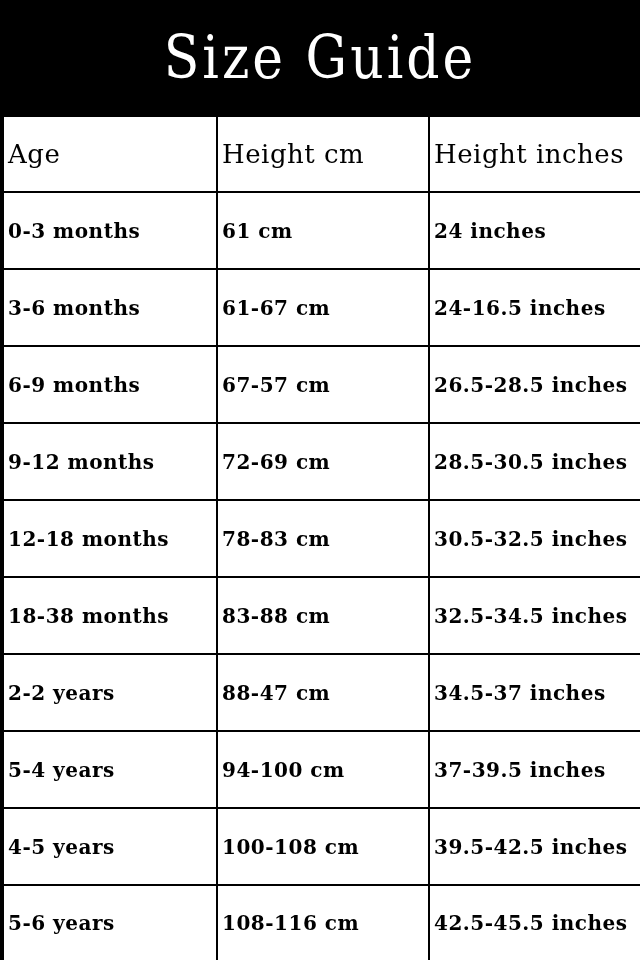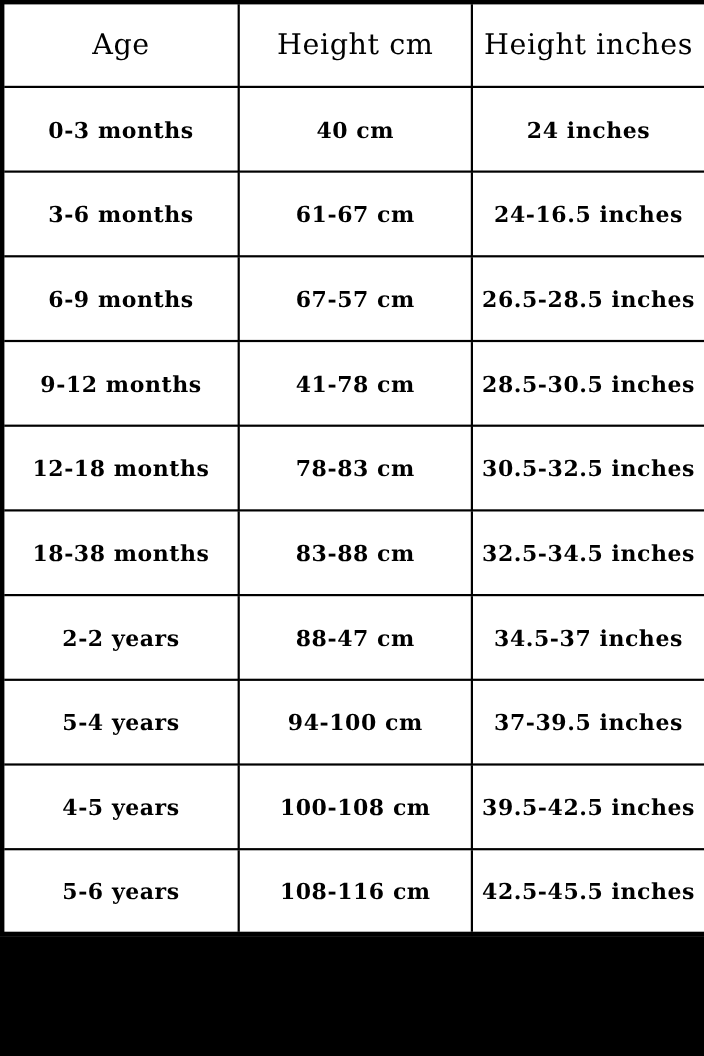--- a/index.html
+++ b/index.html
@@ -43,72 +43,75 @@
     background: #ffffff;
     border: 4px solid #000000;
   }
   table.size-table col.c1 { width: 215px; }
   table.size-table col.c2 { width: 212px; }
   table.size-table col.c3 { width: 213px; }
   table.size-table tr { height: 77px; }
   table.size-table th,
   table.size-table td {
     border: 2px solid #000000;
-    text-align: center;
+    text-align: left;
     vertical-align: middle;
     padding: 0 4px;
     color: #000000;
     background: #ffffff;
     font-weight: normal;
     letter-spacing: 0.5px;
   }
   table.size-table th {
     font-size: 26px;
   }
   table.size-table td {
     font-size: 20px;
     font-weight: bold;
   }
 </style>
 </head>
 <body>
 
 <div class="page">
+  <div class="title-band">
+    <h1>Size Guide</h1>
+  </div>
   <table class="size-table">
     <colgroup>
       <col class="c1">
         <col class="c2">
         <col class="c3">
     </colgroup>
     <thead>
       <tr>
           <th>Age</th>
           <th>Height cm</th>
           <th>Height inches</th>
         </tr>
     </thead>
     <tbody>
         <tr>
           <td>0-3 months</td>
-          <td>40 cm</td>
+          <td>61 cm</td>
           <td>24 inches</td>
         </tr>
         <tr>
           <td>3-6 months</td>
           <td>61-67 cm</td>
           <td>24-16.5 inches</td>
         </tr>
         <tr>
           <td>6-9 months</td>
           <td>67-57 cm</td>
           <td>26.5-28.5 inches</td>
         </tr>
         <tr>
           <td>9-12 months</td>
-          <td>41-78 cm</td>
+          <td>72-69 cm</td>
           <td>28.5-30.5 inches</td>
         </tr>
         <tr>
           <td>12-18 months</td>
           <td>78-83 cm</td>
           <td>30.5-32.5 inches</td>
         </tr>
         <tr>
           <td>18-38 months</td>
           <td>83-88 cm</td>

